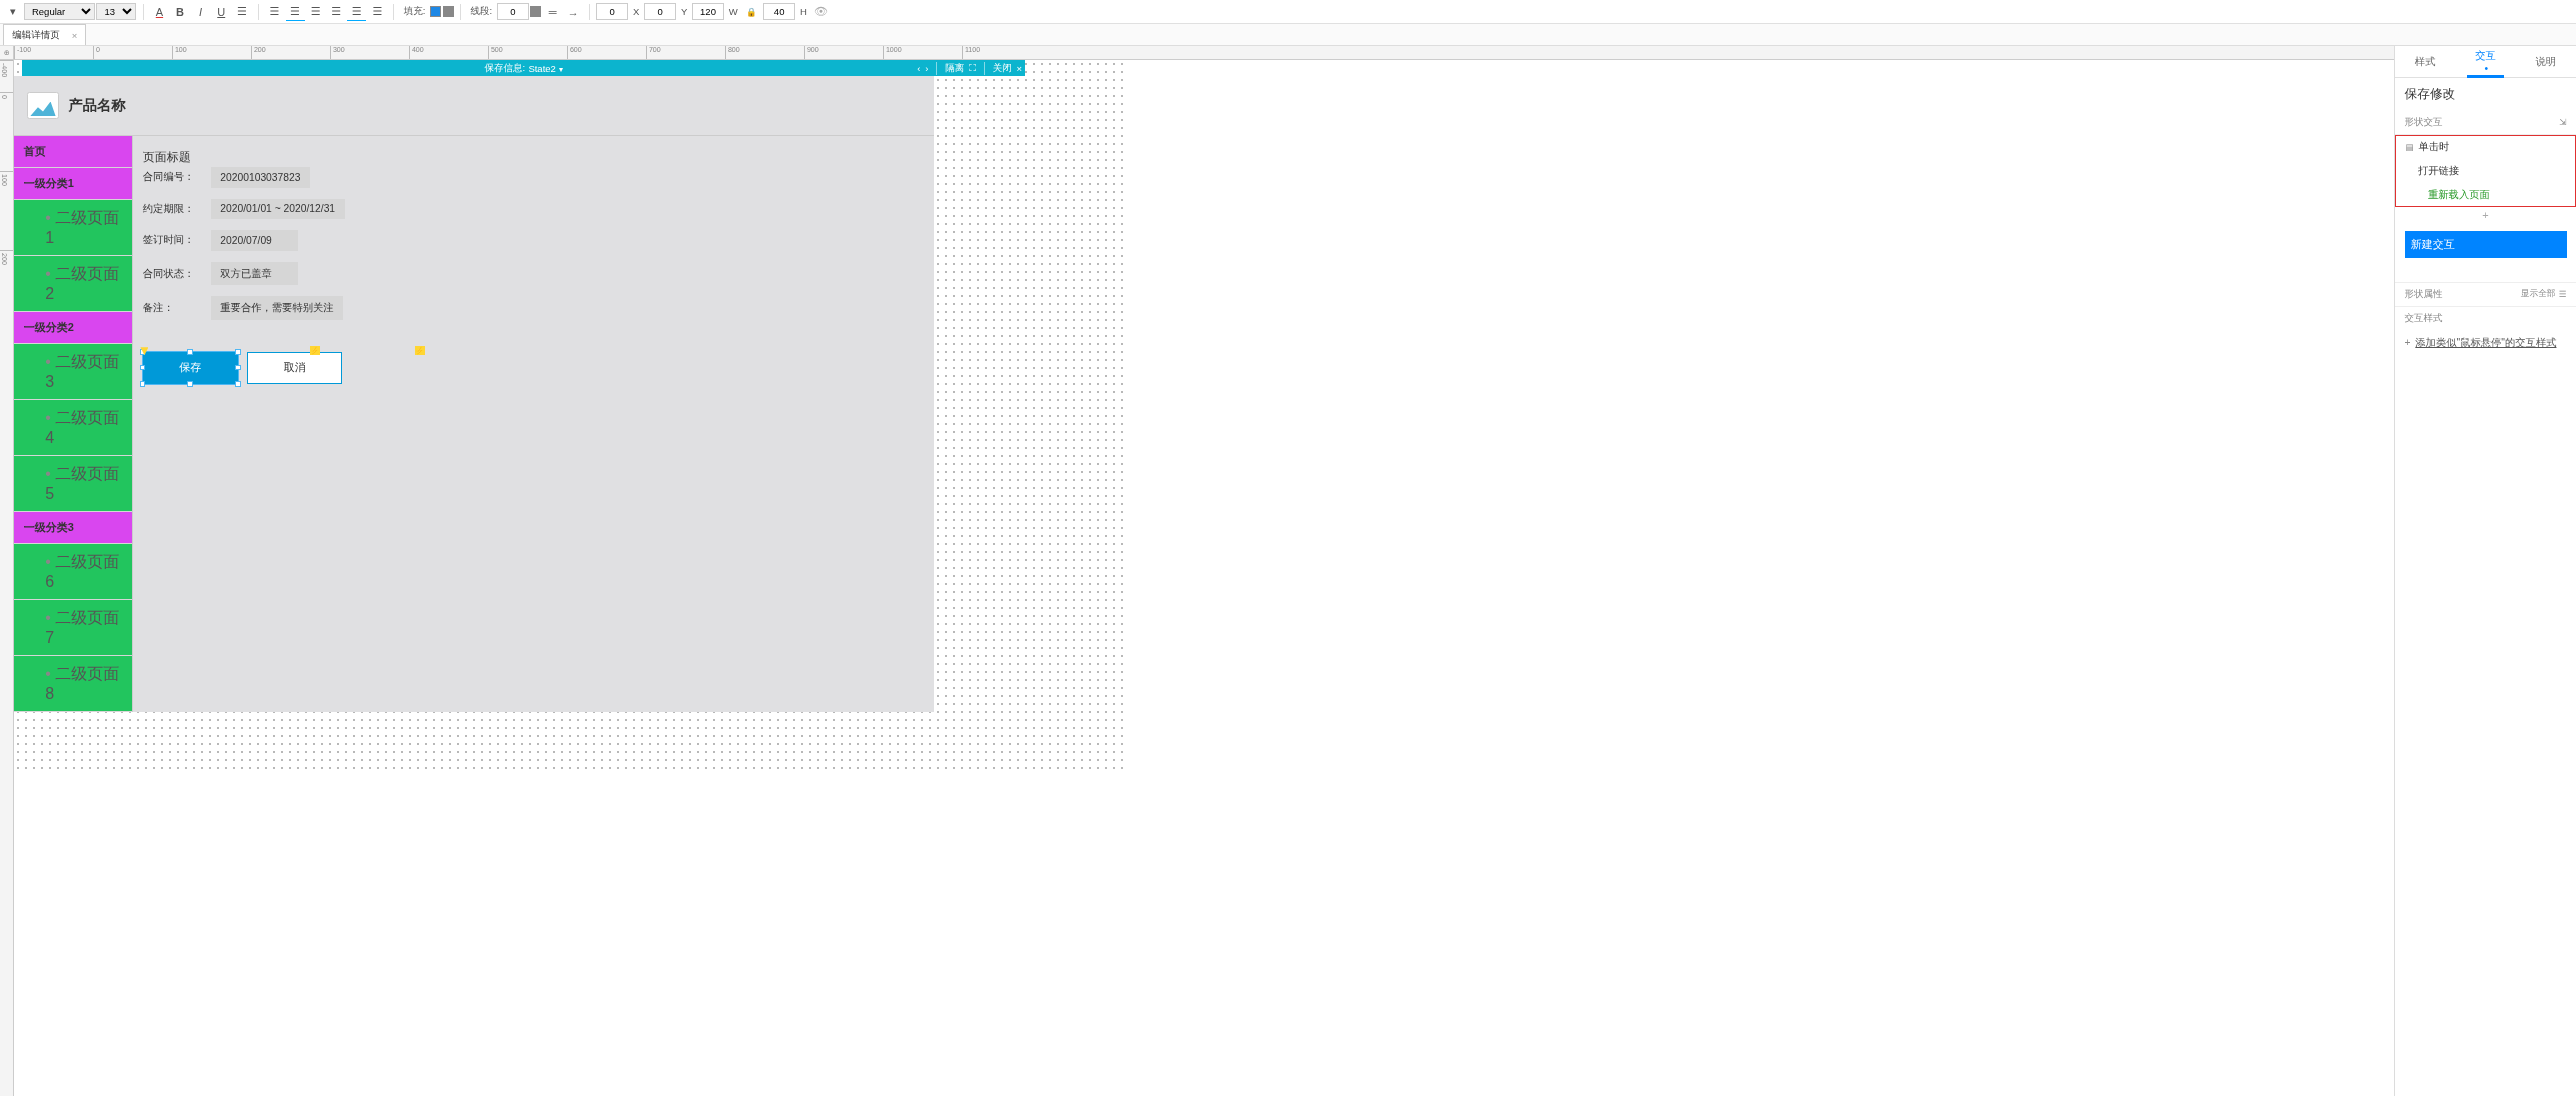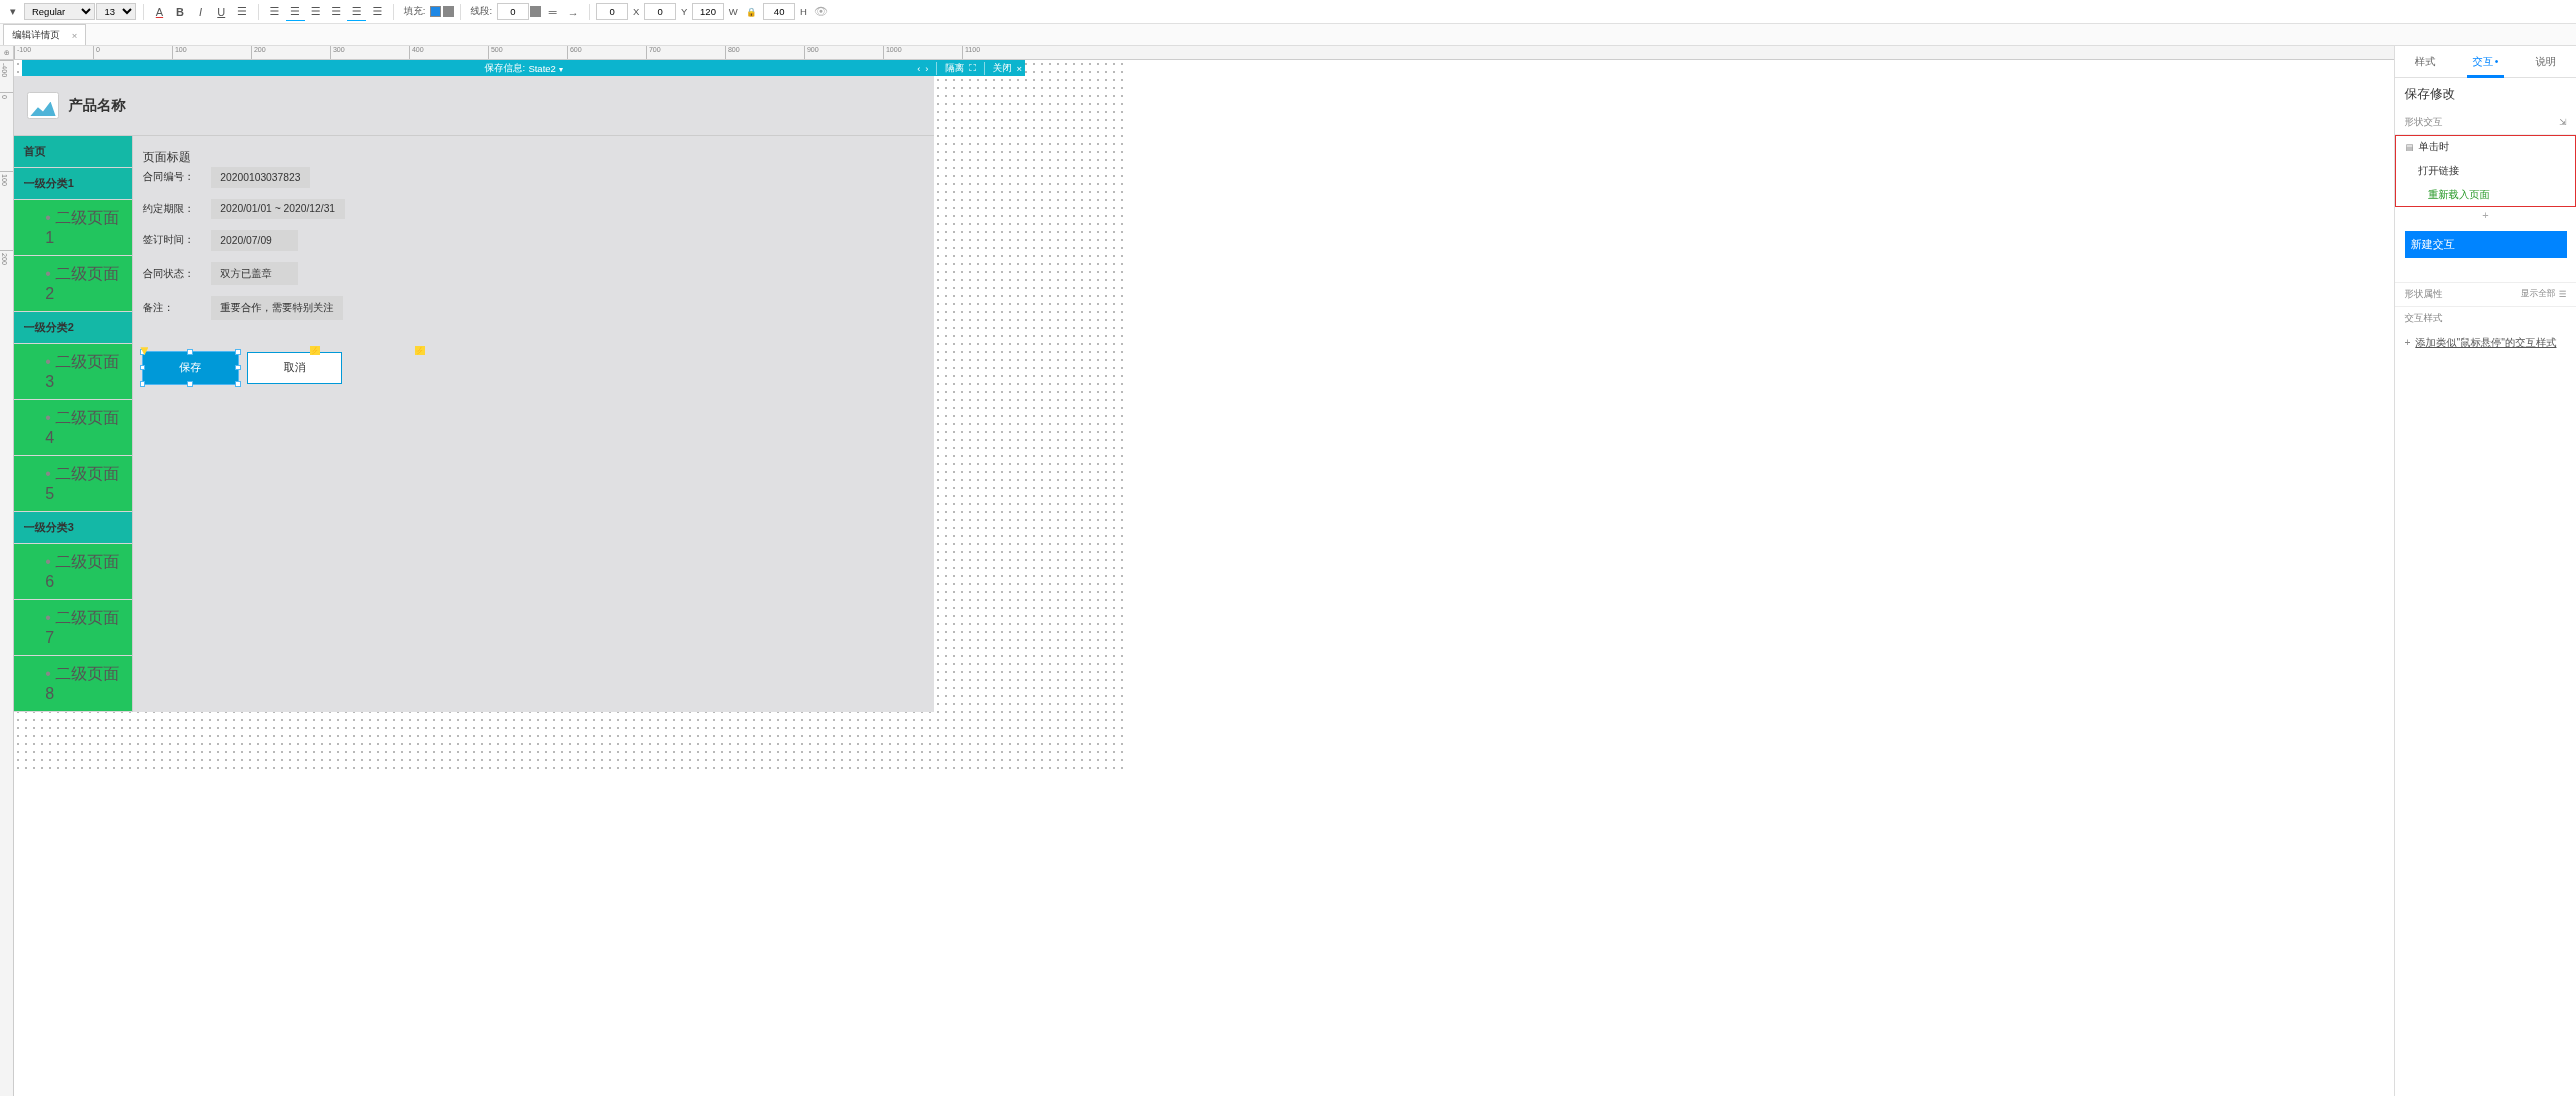--- a/index.html
+++ b/index.html
@@ -49,21 +49,21 @@
 
 
 .page-slab { position: absolute; top: 16px; left: 0; width: 920px; background: #e0e0e2; }
 .page-header { height: 60px; display: flex; align-items: center; padding: 0 12.7px; gap: 9.5px; border-bottom: 0.8px solid #ccc; }
 .page-header .logo { width: 32px; height: 27px; background: #fff; border: 0.8px solid #ccc; border-radius: 2.4px; position: relative; overflow: hidden; }
 .page-header .logo::before { content: ""; position: absolute; bottom: 2.4px; left: 2.4px; right: 2.4px; height: 14.3px; background: #4fb4d8; clip-path: polygon(0 100%, 30% 40%, 50% 70%, 80% 0, 100% 100%); }
 .page-header .title { font-size: 14.3px; font-weight: 600; color: #333; }
 .page-body { display: flex; min-height: 444px; }
 .sidebar { width: 119px; background: #e8e8e8; border-right: 0.8px solid #ccc; }
 .sidebar .item { padding: 8px 9.5px; font-size: 11px; border-bottom: 0.8px solid #d6d6d6; color: #333; }
-.sidebar .cat { font-weight: 600; background: #14b8a6; }
+.sidebar .cat { font-weight: 600; background: #d946ef; }
 .sidebar .sub { font-size: 16px; color: #555; padding-left: 31px; background: #22c55e; }
 .sidebar .sub::before { content: "• "; color: #888; }
 .content { flex: 1; padding: 12.7px 9.5px; position: relative; }
 .content h3 { font-size: 12px; font-weight: 500; margin-bottom: 1px; color: #333; }
 .field-row { display: flex; align-items: center; margin-bottom: 11px; font-size: 10.3px; }
 .field-row .flabel { width: 68px; color: #333; }
 .field-row .fval { background: #d6d6d6; padding: 4.8px 9.5px; min-width: 87px; display: inline-block; }
 .btn-row { margin-top: 32px; display: flex; gap: 9.5px; position: relative; }
 .selected-btn { position: relative; width: 95px; height: 32px; background: #0099d8; color: #fff; display: flex; align-items: center; justify-content: center; font-size: 11px; }
 .btn-cancel { width: 95px; height: 32px; background: #fff; border: 0.8px solid #0099d8; color: #333; display: flex; align-items: center; justify-content: center; font-size: 11px; }
@@ -73,21 +73,21 @@
 .handle { position: absolute; width: 5.6px; height: 5.6px; background: #fff; border: 0.8px solid #4fb7f3; }
 .handle.tl { top: -3.2px; left: -3.2px; } .handle.tm { top: -3.2px; left: 50%; margin-left: -3.2px; } .handle.tr { top: -3.2px; right: -3.2px; }
 .handle.ml { top: 50%; left: -3.2px; margin-top: -3.2px; } .handle.mr { top: 50%; right: -3.2px; margin-top: -3.2px; }
 .handle.bl { bottom: -3.2px; left: -3.2px; } .handle.bm { bottom: -3.2px; left: 50%; margin-left: -3.2px; } .handle.br { bottom: -3.2px; right: -3.2px; }
 .flash { position: absolute; width: 9.5px; height: 9.5px; background: #ffd633; font-size: 7.1px; display: flex; align-items: center; justify-content: center; }
 .note-badge { position: absolute; top: -4.8px; left: -2.4px; width: 8px; height: 8px; background: #ffd633; clip-path: polygon(50% 100%, 0 0, 100% 0); }
 
 
 .rp-tabs { display: flex; height: 32px; border-bottom: 0.8px solid #e0e0e0; }
 .rp-tab { flex: 1; display: flex; align-items: center; justify-content: center; font-size: 10.3px; color: #666; cursor: pointer; position: relative; }
-.rp-tab.active { color: #0084ff; }
+.rp-tab.active { color: #0084ff; flex-direction: column; }
 .rp-tab.active::after { content: ""; position: absolute; bottom: -0.8px; left: 20%; right: 20%; height: 2.4px; background: #0084ff; }
 .rp-tab .dot::after { content: "•"; color: #0084ff; margin-left: 1.6px; }
 .rp-title { padding: 8px 9.5px; font-size: 12.7px; font-weight: 500; }
 .rp-section-head { padding: 4.8px 9.5px; font-size: 9.5px; color: #888; border-bottom: 0.8px solid #eee; display: flex; justify-content: space-between; align-items: center; }
 .rp-ix-box { border: 1.6px solid #e03030; margin: 0; }
 .rp-ix-row { padding: 4.8px 9.5px; font-size: 10.3px; display: flex; align-items: center; gap: 4.8px; }
 .rp-ix-row.ev { color: #333; font-weight: 500; }
 .rp-ix-row.ev::before { content: "▤"; color: #888; font-size: 8.7px; }
 .rp-ix-row.act { padding-left: 22px; color: #333; }
 .rp-ix-row.target { padding-left: 32px; color: #2a9a2a; }

